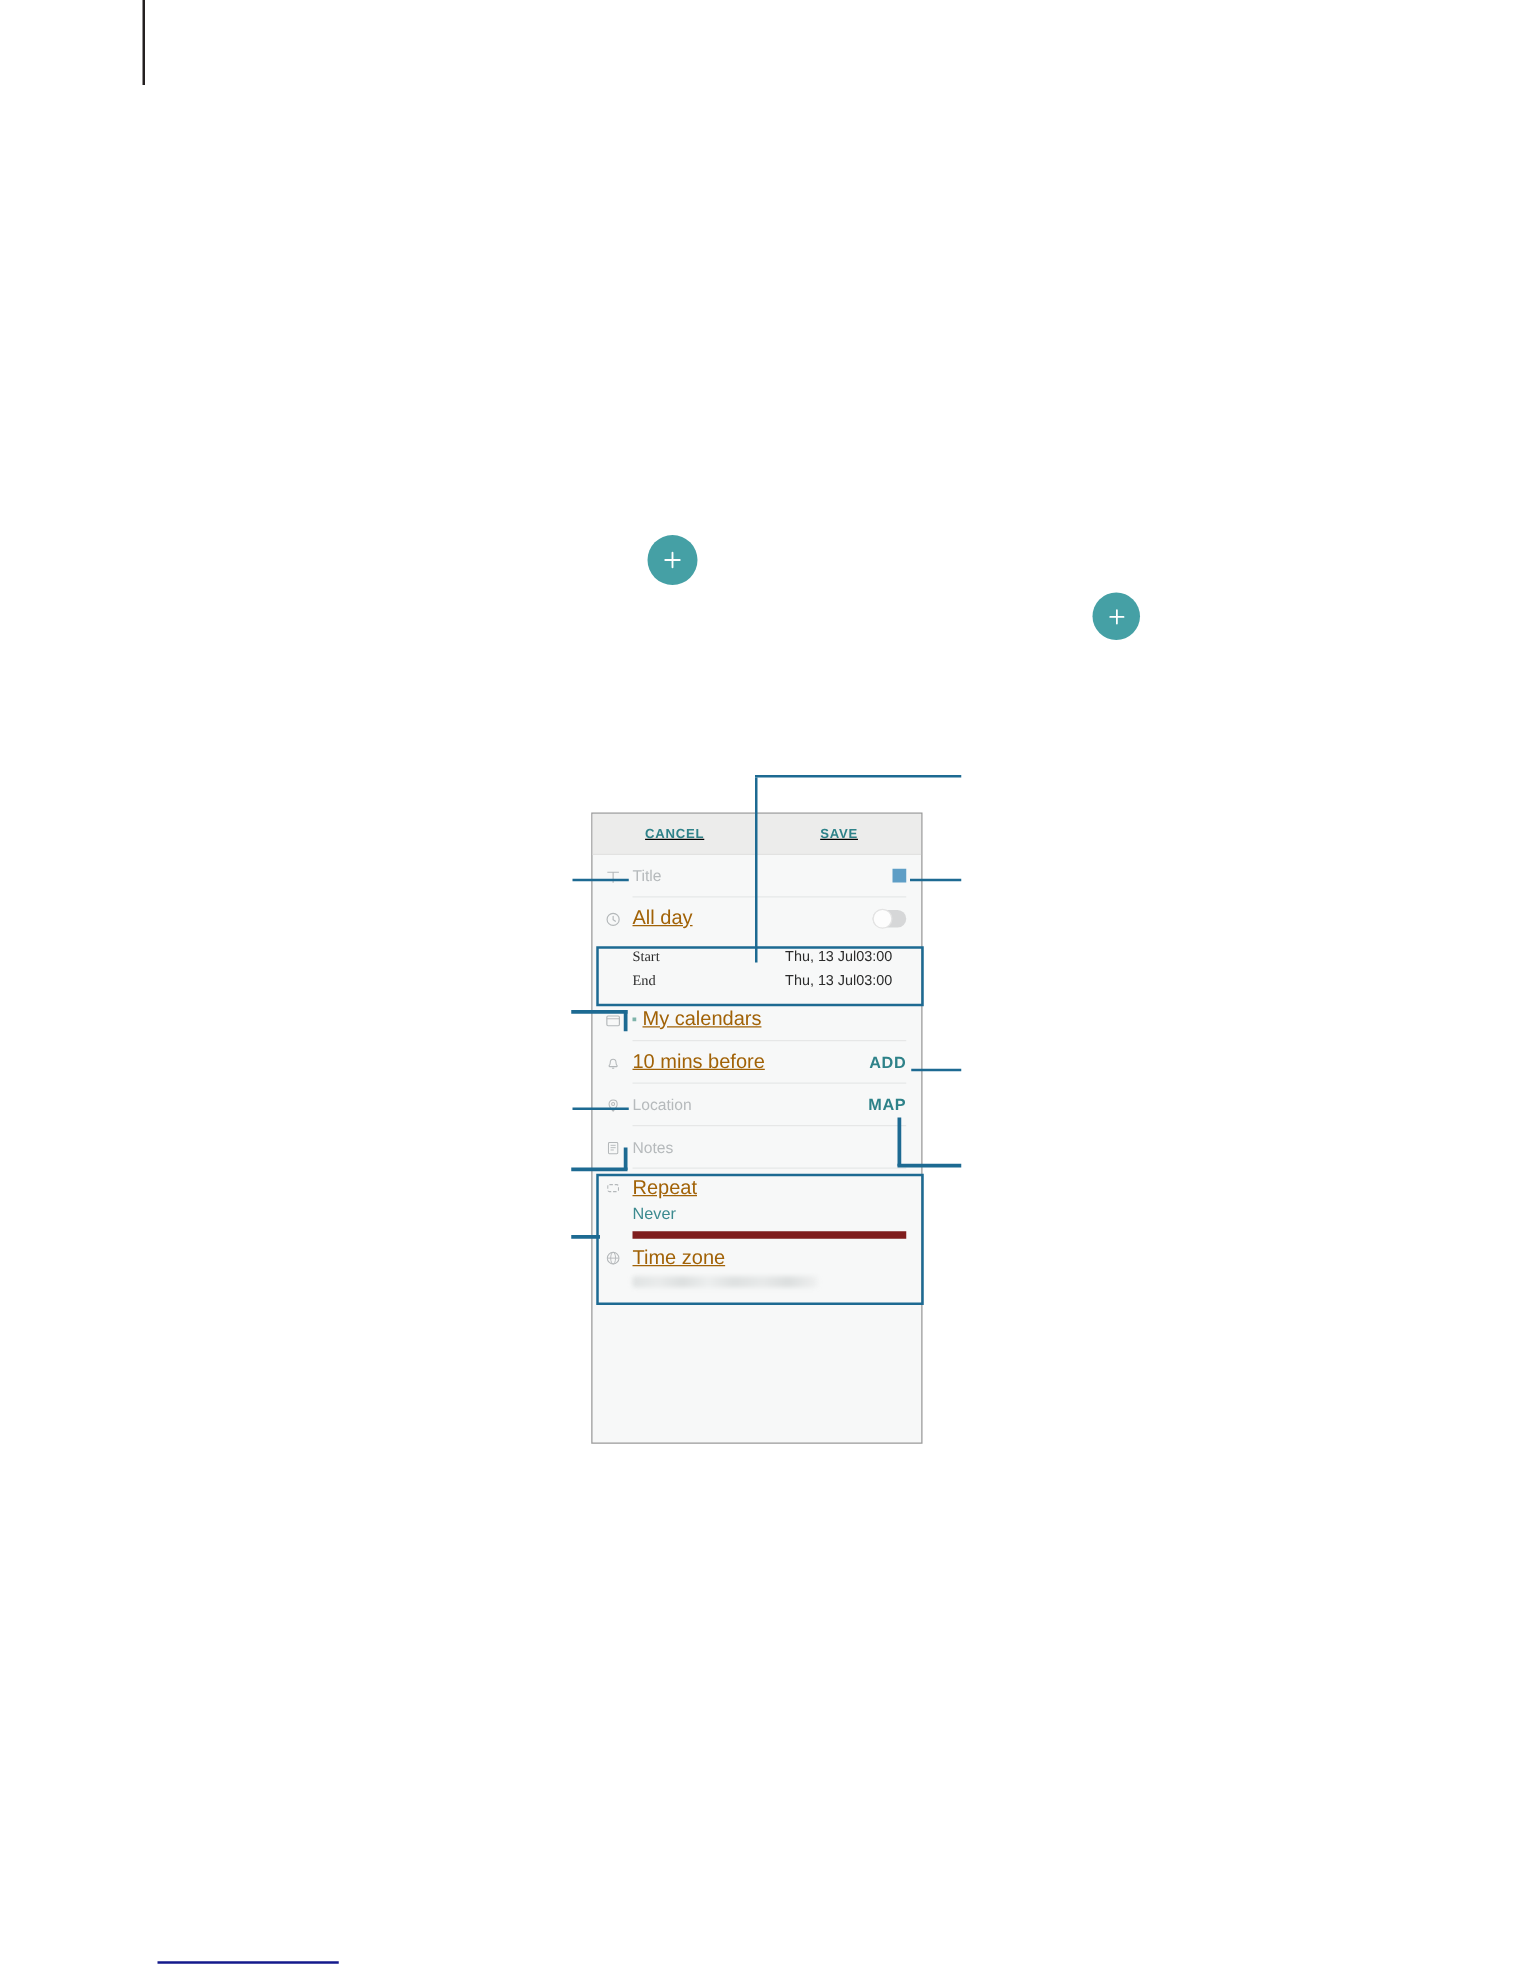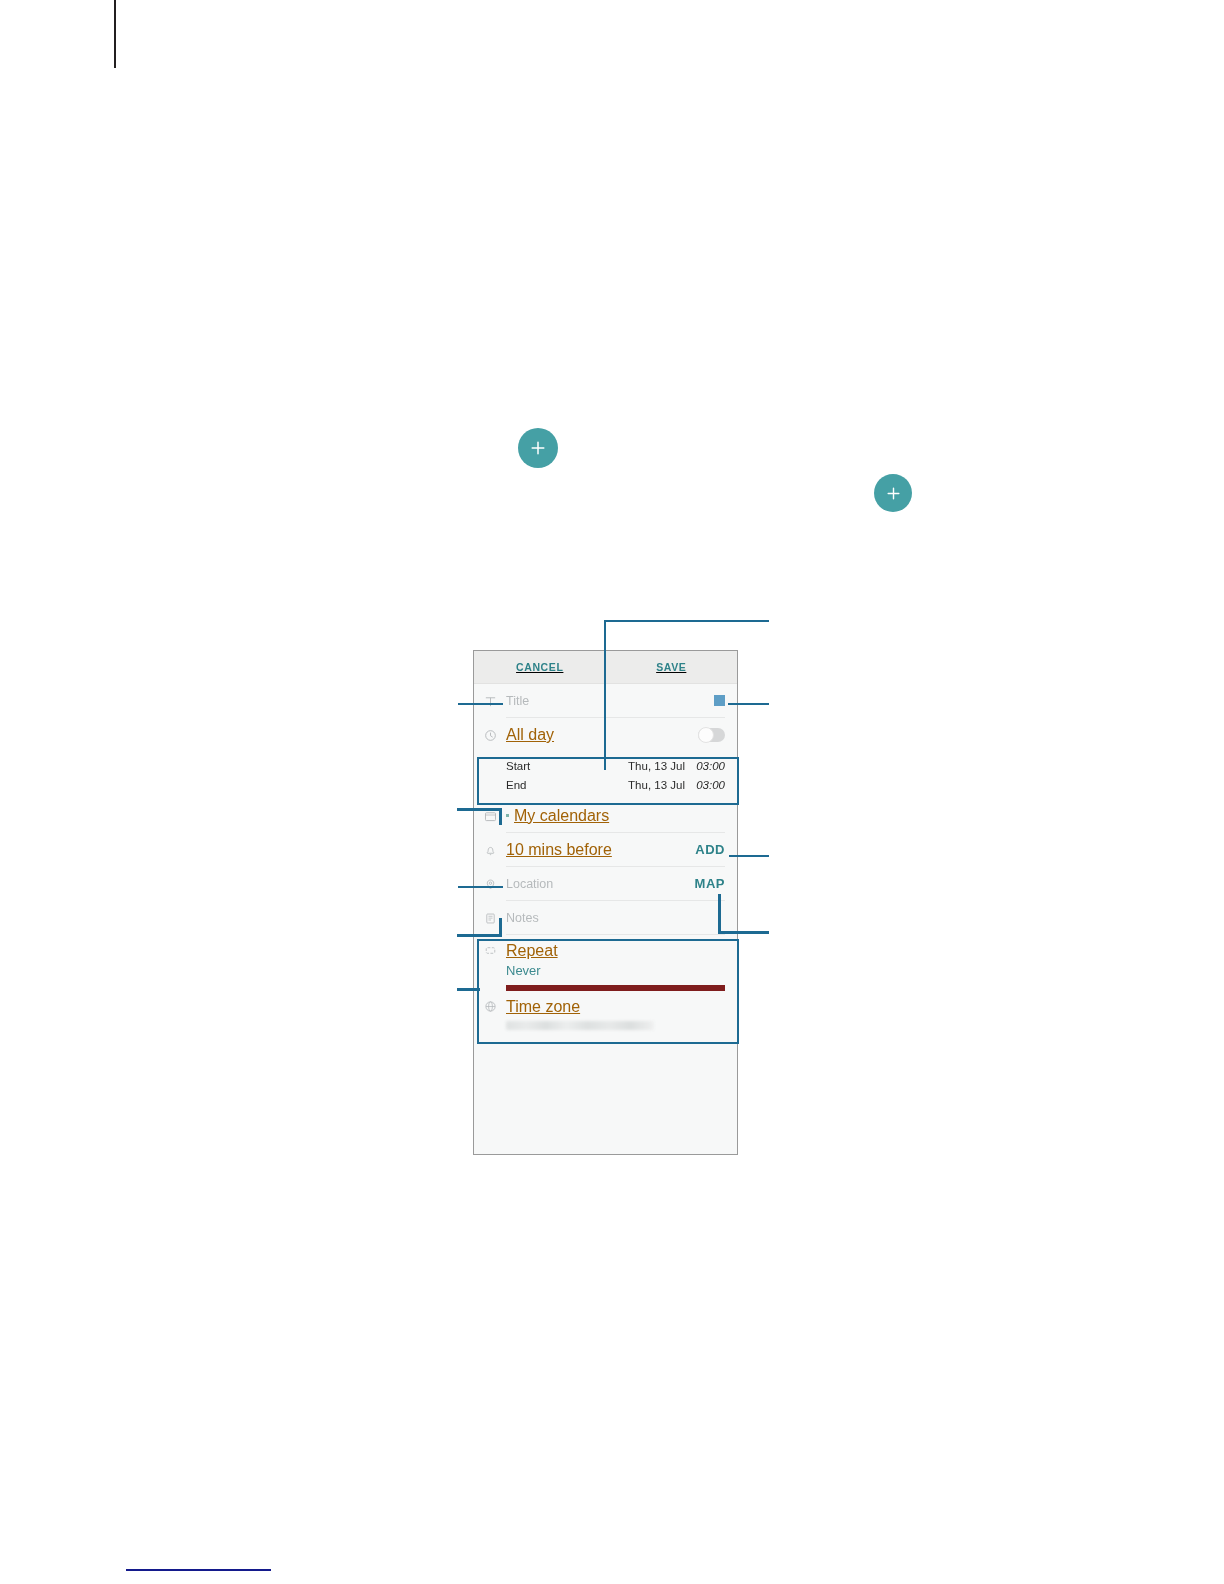--- a/index.html
+++ b/index.html
@@ -152,23 +152,23 @@
   
   .daterow {
     display: flex;
     align-items: center;
     height: 19px;
     padding: 0 12px 0 32px;
     box-sizing: border-box;
     font-size: 11.5px;
     color: #2b2b2b;
   }
-  .daterow .dr-label { flex: 1 1 auto; }
+  .daterow .dr-label { flex: 1 1 auto; font-family: Liberation Serif, serif; }
   .daterow .dr-date { width: 70px; text-align: right; }
-  .daterow .dr-time { width: 40px; text-align: right; font-style: italic; }
+  .daterow .dr-time { width: 40px; text-align: left; }
   .datewrap { padding: 4px 0 5px 0; }
 
   .cal-dot {
     width: 3px;
     height: 3px;
     background: #7fb4aa;
     margin-right: 5px;
     flex: 0 0 3px;
   }
   .cal-line { display: flex; align-items: center; }

